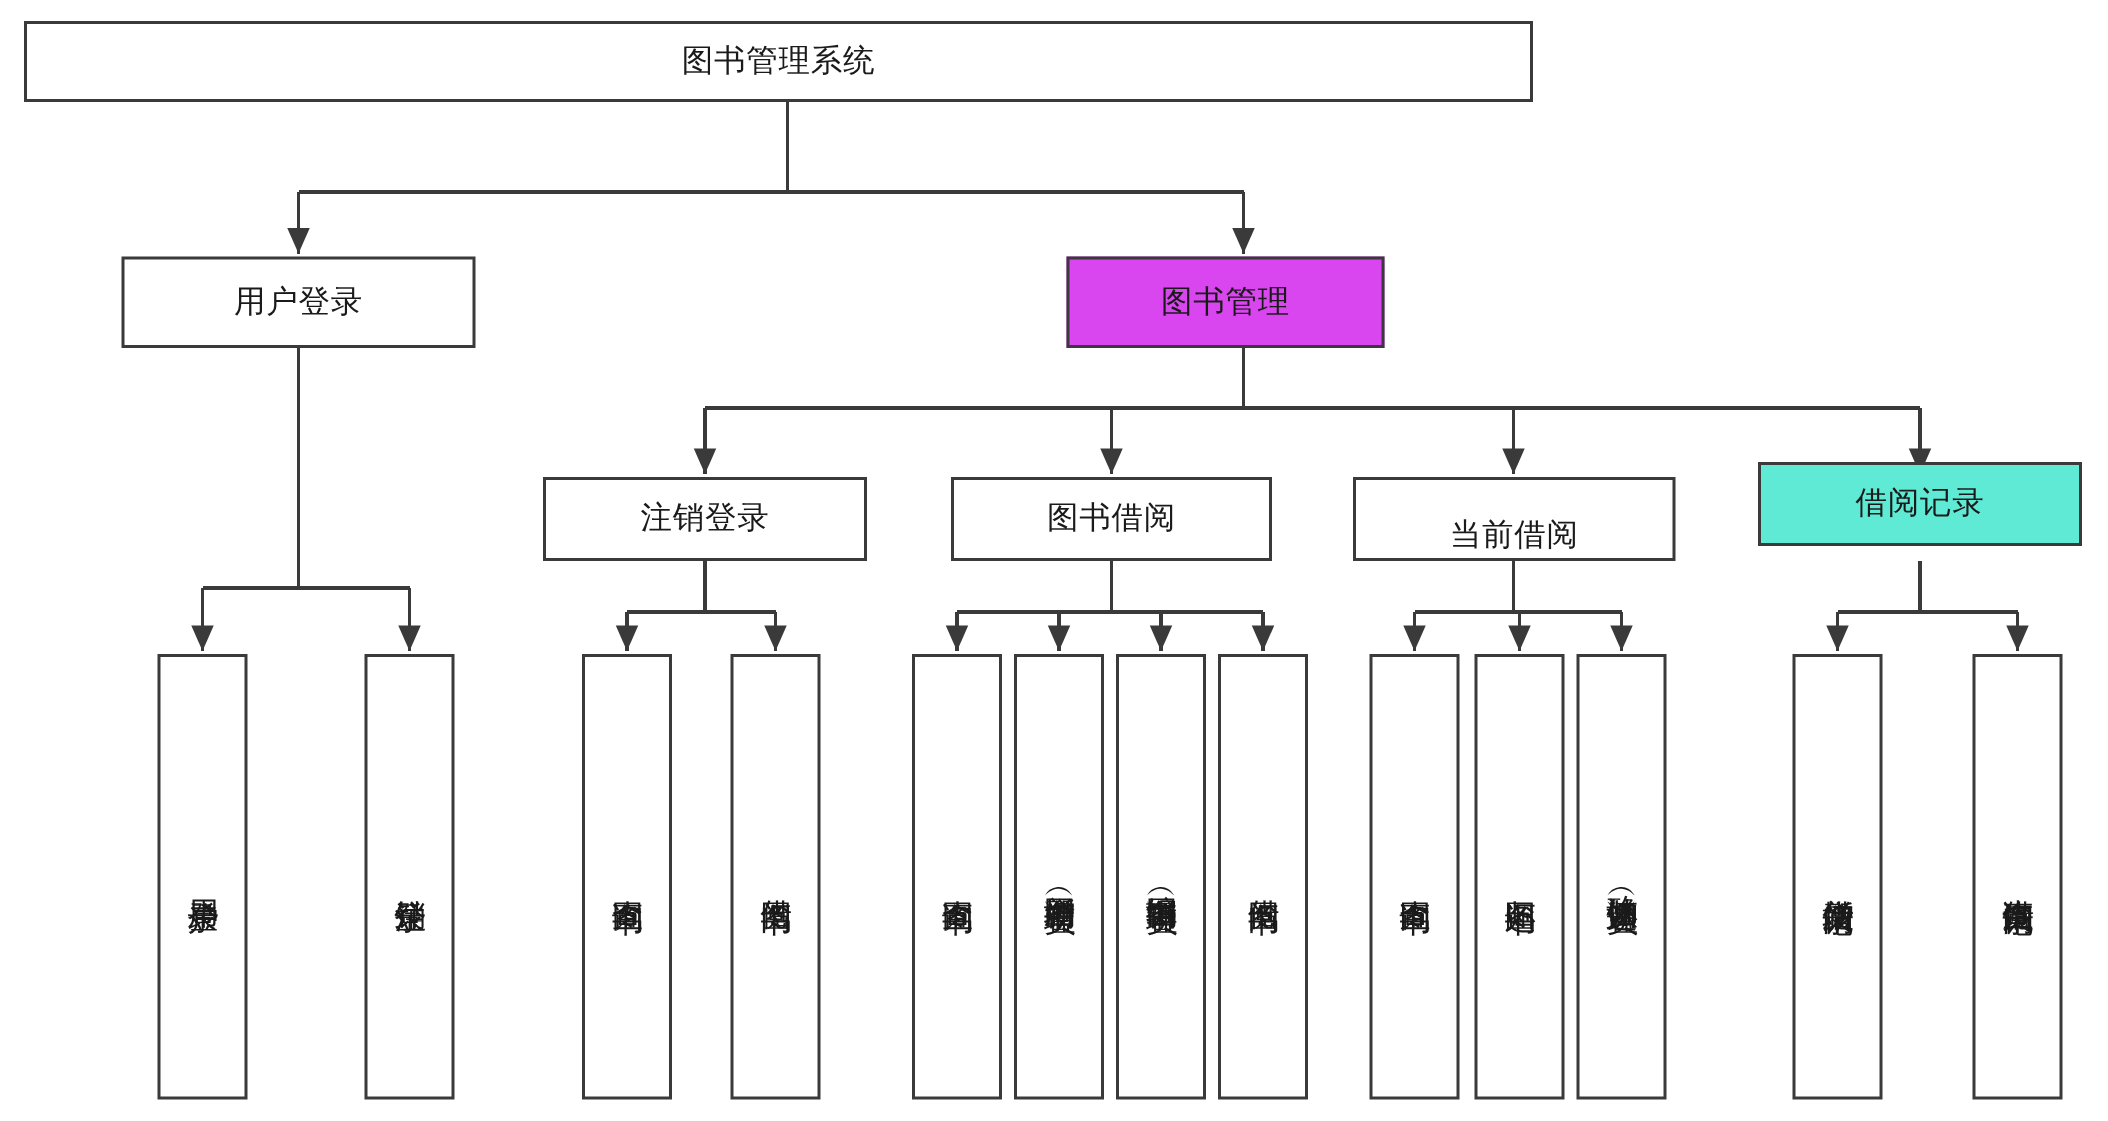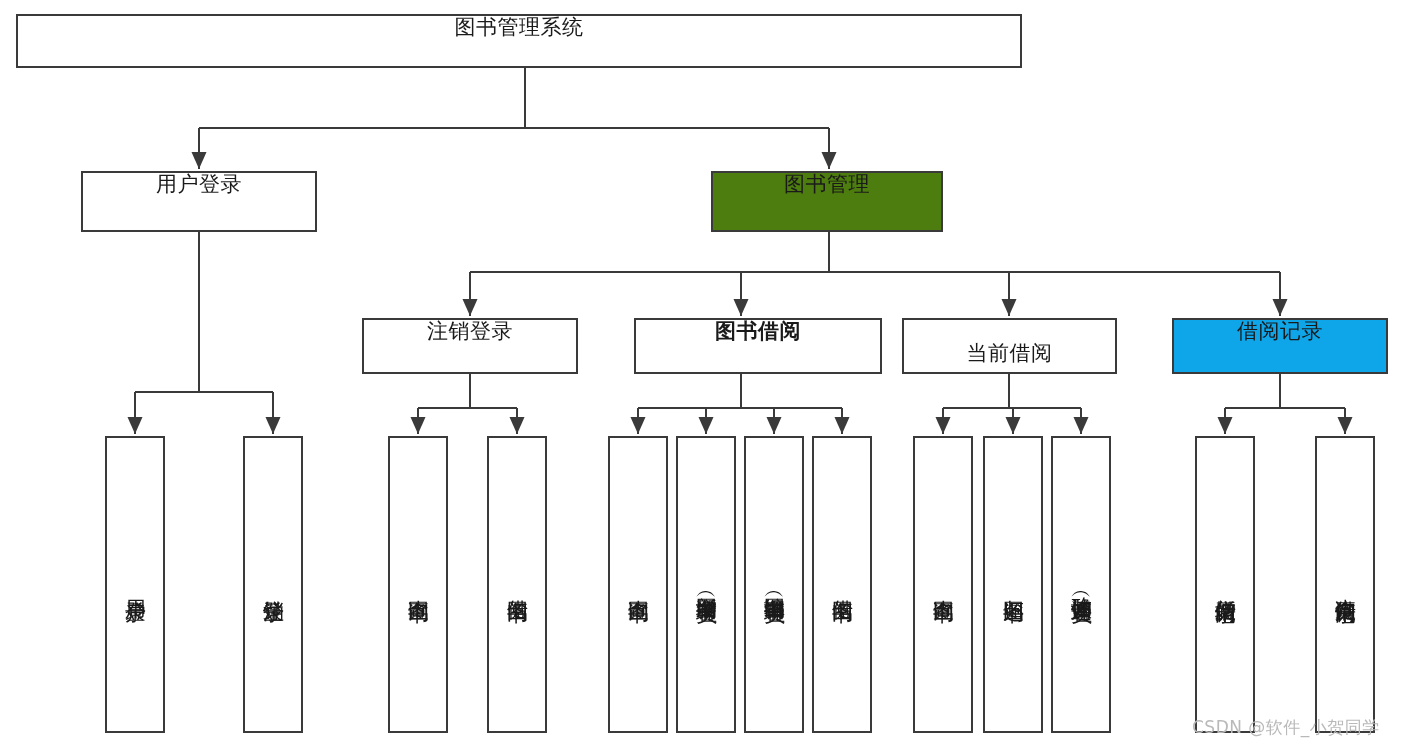--- a/index.html
+++ b/index.html
@@ -26,20 +26,21 @@
     width: 1405px;
     height: 747px;
     pointer-events: none;
   }
   .node-box {
     position: absolute;
     box-sizing: border-box;
     background: #ffffff;
     border: 2px solid #3a3a3a;
     display: flex;
+    align-items: center;
     justify-content: center;
     overflow: hidden;
   }
   .node-label-h {
     font-size: 21px;
     line-height: 1.1;
     color: #1a1a1a;
     letter-spacing: 0.5px;
     white-space: nowrap;
     text-align: center;
@@ -123,33 +124,33 @@
       <polygon points="1337.5,417 1352.5,417 1345,434" fill="#3a3a3a"></polygon>
     </svg>
 
   <div id="node-layer">
       <div class="node-box" style="left: 16px; top: 14px; width: 1006px; height: 54px; border-color: rgb(58, 58, 58); background: rgb(255, 255, 255);">
         <div class="node-label-h" style="color: rgb(26, 26, 26);">图书管理系统</div>
       </div>
       <div class="node-box" style="left: 81px; top: 171px; width: 236px; height: 61px; border-color: rgb(58, 58, 58); background: rgb(255, 255, 255);">
         <div class="node-label-h" style="color: rgb(26, 26, 26);">用户登录</div>
       </div>
-      <div class="node-box" style="left: 711px; top: 171px; width: 232px; height: 61px; border-color: rgb(58, 58, 58); background: #4d7c0f;">
+      <div class="node-box" style="left: 711px; top: 171px; width: 212px; height: 61px; border-color: rgb(58, 58, 58); background: #d946ef;">
         <div class="node-label-h" style="color: rgb(26, 26, 26);">图书管理</div>
       </div>
       <div class="node-box" style="left: 362px; top: 318px; width: 216px; height: 56px; border-color: rgb(58, 58, 58); background: rgb(255, 255, 255);">
         <div class="node-label-h" style="color: rgb(26, 26, 26);">注销登录</div>
       </div>
-      <div class="node-box" style="left: 634px; top: 318px; width: 248px; height: 56px; border-color: rgb(58, 58, 58); background: rgb(255, 255, 255); font-weight: bold;">
+      <div class="node-box" style="left: 634px; top: 318px; width: 214px; height: 56px; border-color: rgb(58, 58, 58); background: rgb(255, 255, 255);">
         <div class="node-label-h" style="color: rgb(26, 26, 26);">图书借阅</div>
       </div>
       <div class="node-box" style="left: 902px; top: 318px; width: 215px; height: 56px; border-color: rgb(58, 58, 58); background: rgb(255, 255, 255);">
         <div class="node-label-h" style="color: rgb(26, 26, 26); margin-top: 22px;">当前借阅</div>
       </div>
-      <div class="node-box" style="left: 1172px; top: 318px; width: 216px; height: 56px; border-color: rgb(58, 58, 58); background: #0ea5e9;">
+      <div class="node-box" style="left: 1172px; top: 308px; width: 216px; height: 56px; border-color: rgb(58, 58, 58); background: #5eead4;">
         <div class="node-label-h" style="color: rgb(26, 26, 26);">借阅记录</div>
       </div>
       <div class="node-box" style="left: 105px; top: 436px; width: 60px; height: 297px; border-color: rgb(58, 58, 58); background: rgb(255, 255, 255);">
         <div class="node-label-v" style="color: rgb(26, 26, 26);">用户登录</div>
       </div>
       <div class="node-box" style="left: 243px; top: 436px; width: 60px; height: 297px; border-color: rgb(58, 58, 58); background: rgb(255, 255, 255);">
         <div class="node-label-v" style="color: rgb(26, 26, 26);">注销登录</div>
       </div>
       <div class="node-box" style="left: 388px; top: 436px; width: 60px; height: 297px; border-color: rgb(58, 58, 58); background: rgb(255, 255, 255);">
         <div class="node-label-v" style="color: rgb(26, 26, 26);">查询图书</div>
@@ -179,15 +180,14 @@
         <div class="node-label-v" style="color: rgb(26, 26, 26);">确认归还（管理员）</div>
       </div>
       <div class="node-box" style="left: 1195px; top: 436px; width: 60px; height: 297px; border-color: rgb(58, 58, 58); background: rgb(255, 255, 255);">
         <div class="node-label-v" style="color: rgb(26, 26, 26);">新增借阅记录</div>
       </div>
       <div class="node-box" style="left: 1315px; top: 436px; width: 60px; height: 297px; border-color: rgb(58, 58, 58); background: rgb(255, 255, 255);">
         <div class="node-label-v" style="color: rgb(26, 26, 26);">查询借阅记录</div>
       </div>
     </div>
 
-  <div class="watermark" style="left: 1192px; top: 716px; color: rgb(185, 185, 185);">CSDN @软件_小贺同学</div>
 
 </div>
 
 </body></html>

